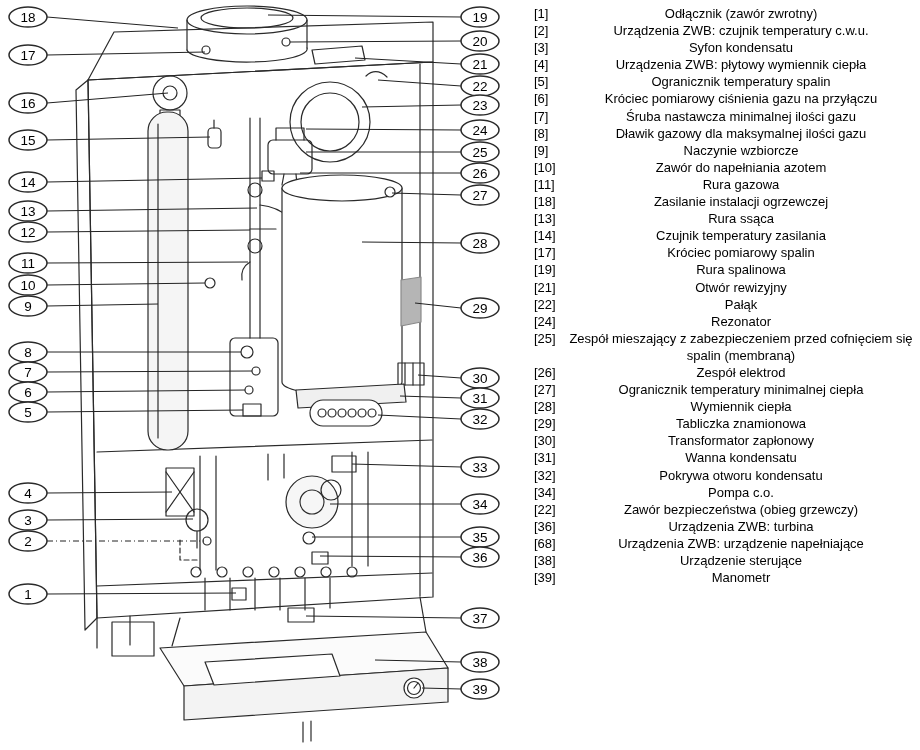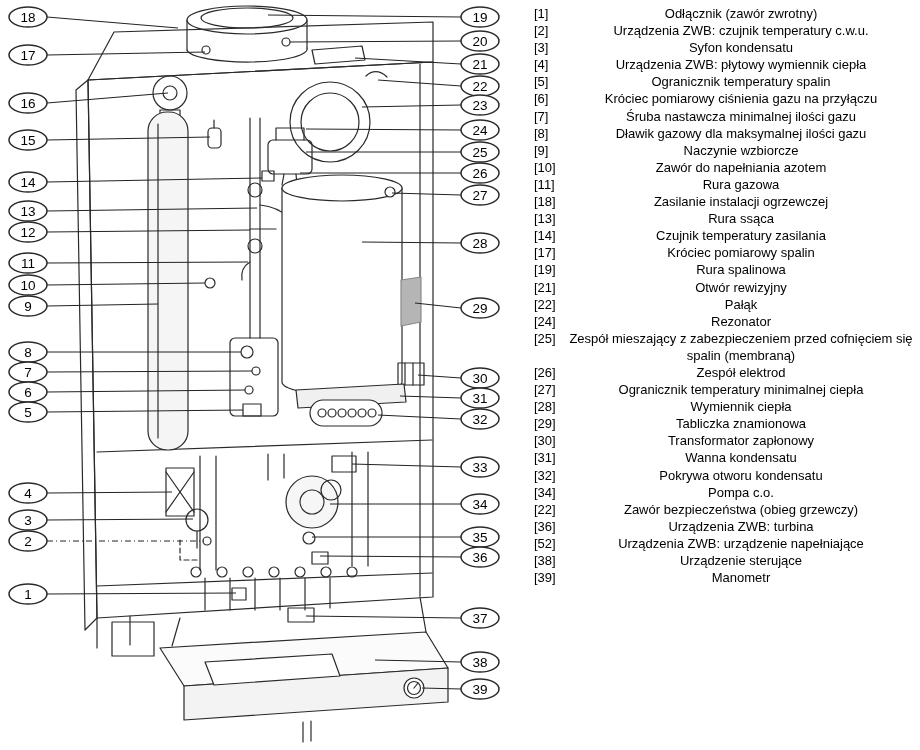--- a/index.html
+++ b/index.html
@@ -530,21 +530,21 @@
         <span class="legend-num">[22]</span>
         <span class="legend-text">Zawór bezpieczeństwa (obieg grzewczy)</span>
       </div>
 
       <div class="legend-item">
         <span class="legend-num">[36]</span>
         <span class="legend-text">Urządzenia ZWB: turbina</span>
       </div>
 
       <div class="legend-item">
-        <span class="legend-num">[52]</span>
+        <span class="legend-num">[68]</span>
         <span class="legend-text">Urządzenia ZWB: urządzenie napełniające</span>
       </div>
 
       <div class="legend-item">
         <span class="legend-num">[38]</span>
         <span class="legend-text">Urządzenie sterujące</span>
       </div>
 
       <div class="legend-item">
         <span class="legend-num">[39]</span>

